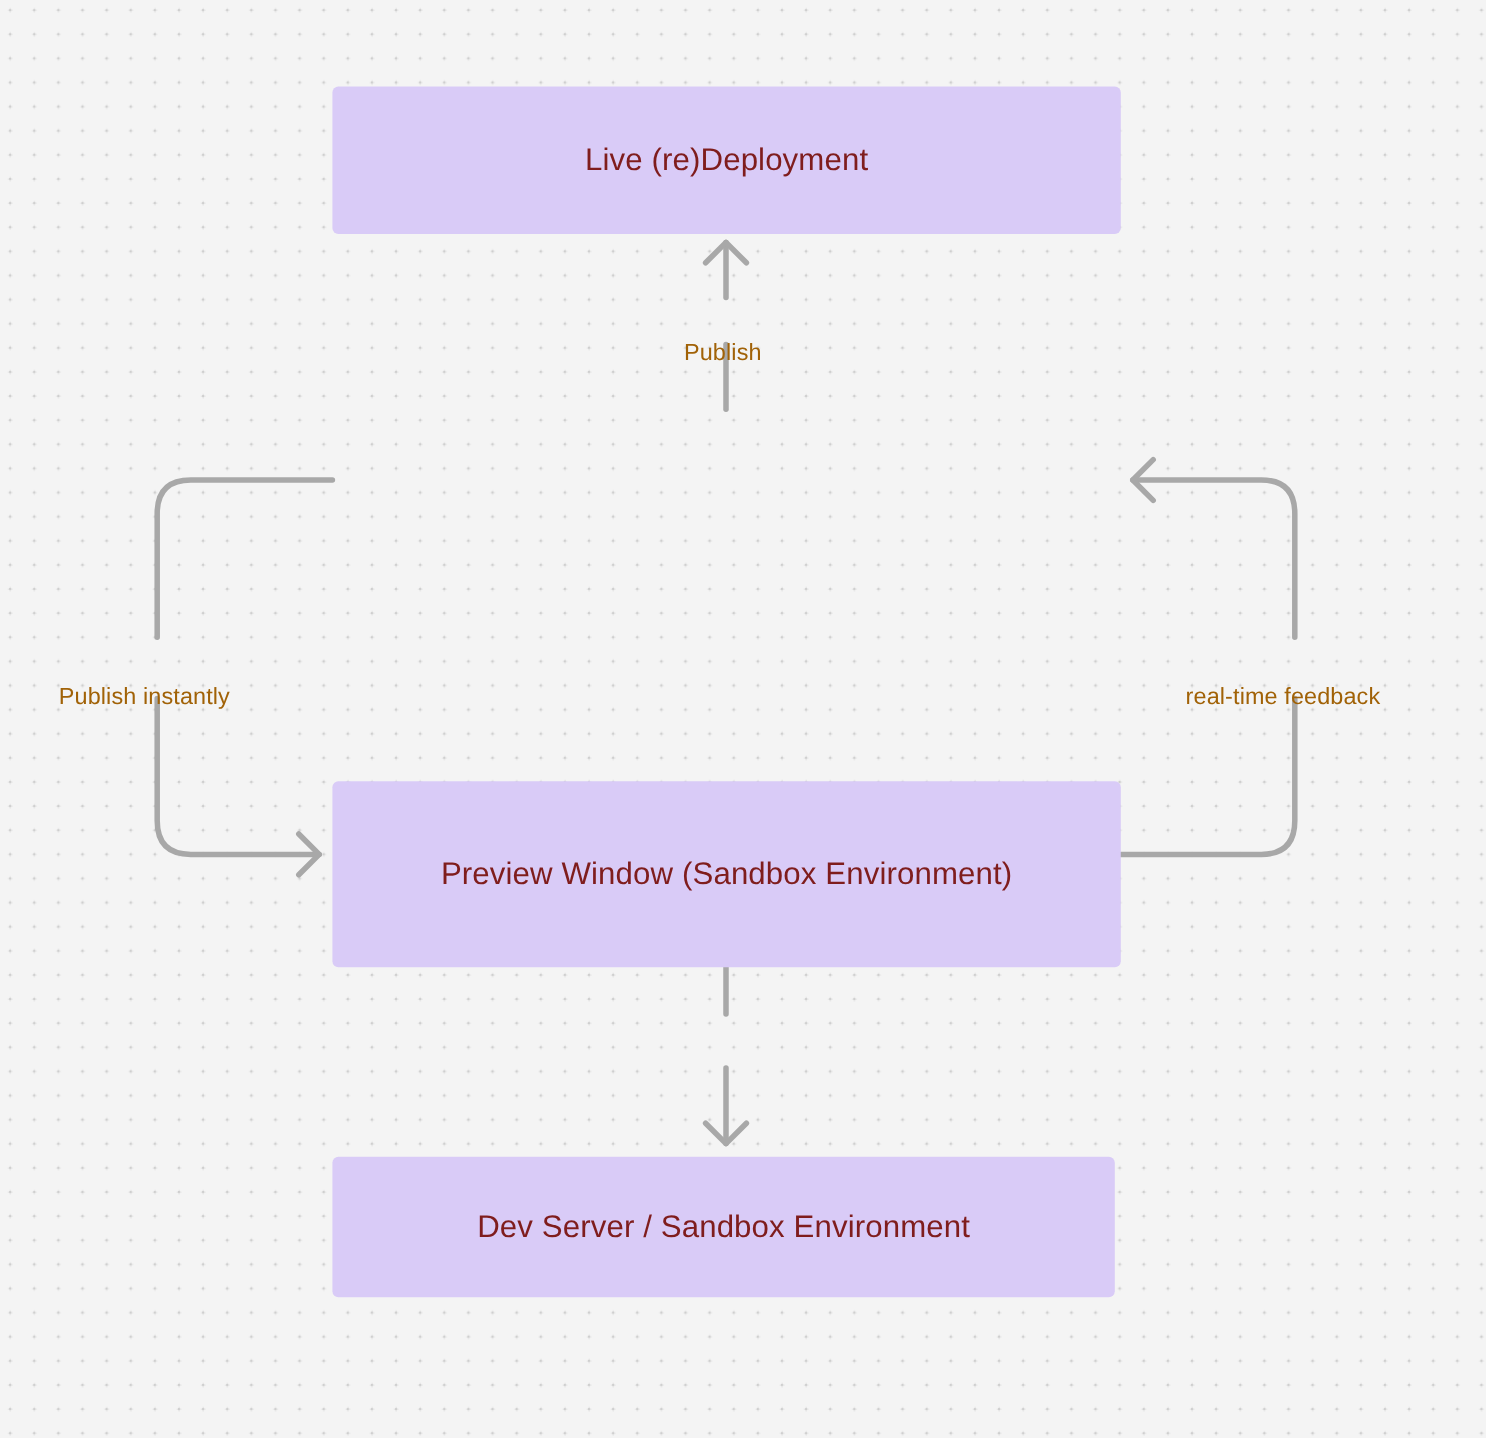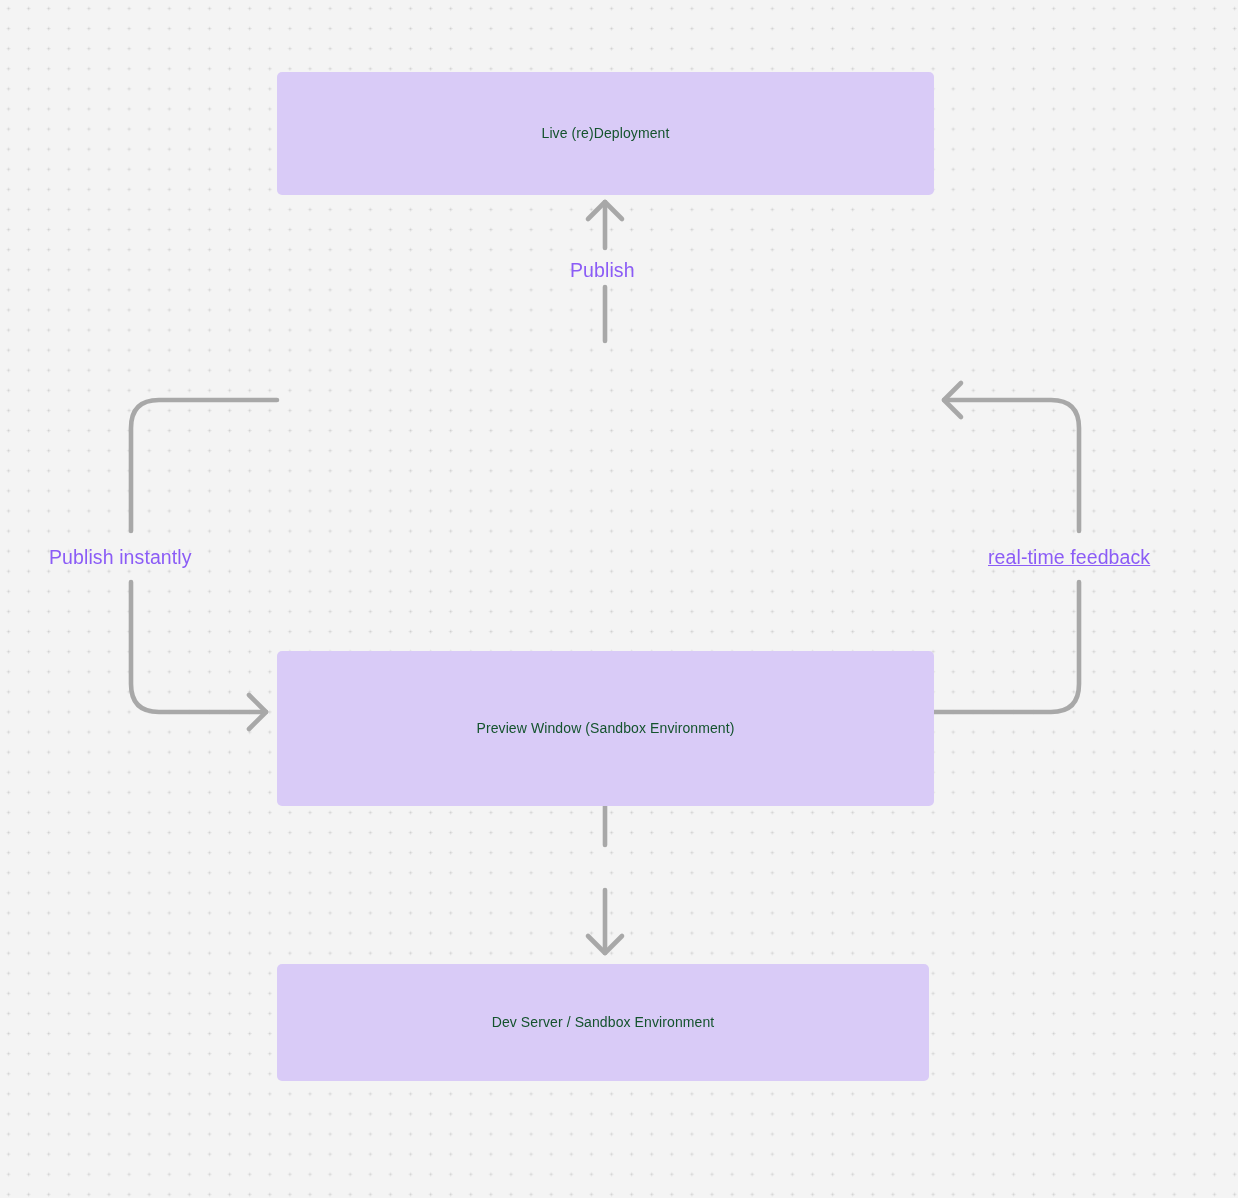--- a/index.html
+++ b/index.html
@@ -46,47 +46,48 @@
     position: absolute;
     box-sizing: border-box;
     background: #d9cbf7;
     border-radius: 5px;
     display: flex;
     align-items: center;
     justify-content: center;
     z-index: 3;
   }
   .node-label {
-    font-size: 14px;
+    font-size: 26px;
     line-height: 1.3;
-    color: #14532d;
+    color: #7f1d1d;
     letter-spacing: 0.1px;
     text-align: center;
     white-space: nowrap;
   }
 
   #node-live        { left: 277px; top: 72px;  width: 657px; height: 123px; }
   #node-user-edit   { left: 277px; top: 341px; width: 657px; height: 121px; }
   #node-preview     { left: 277px; top: 651px; width: 657px; height: 155px; }
   #node-dev-server  { left: 277px; top: 964px; width: 652px; height: 117px; }
 
   
   .edge-label {
     position: absolute;
     font-size: 19.5px;
     line-height: 1.2;
-    color: #8b5cf6;
+    color: #a16207;
     letter-spacing: 0.1px;
     white-space: nowrap;
     background: transparent;
     z-index: 4;
+    margin-top: 24px;
   }
   #label-publish      { left: 570px; top: 259px; }
   #label-updates      { left: 49px;  top: 546px; }
-  #label-realtime     { left: 988px; top: 546px; text-decoration: underline; }
+  #label-realtime     { left: 988px; top: 546px; }
   #label-spun-up      { left: 416px; top: 856px; }
 </style>
 </head>
 <body>
 
 <div id="canvas">
 
   <svg id="grid-bg" width="1238" height="1198" viewBox="0 0 1238 1198" xmlns="http://www.w3.org/2000/svg">
     <defs>
       <pattern id="dotpat" x="6" y="6" width="20.1" height="20.1" patternUnits="userSpaceOnUse">

